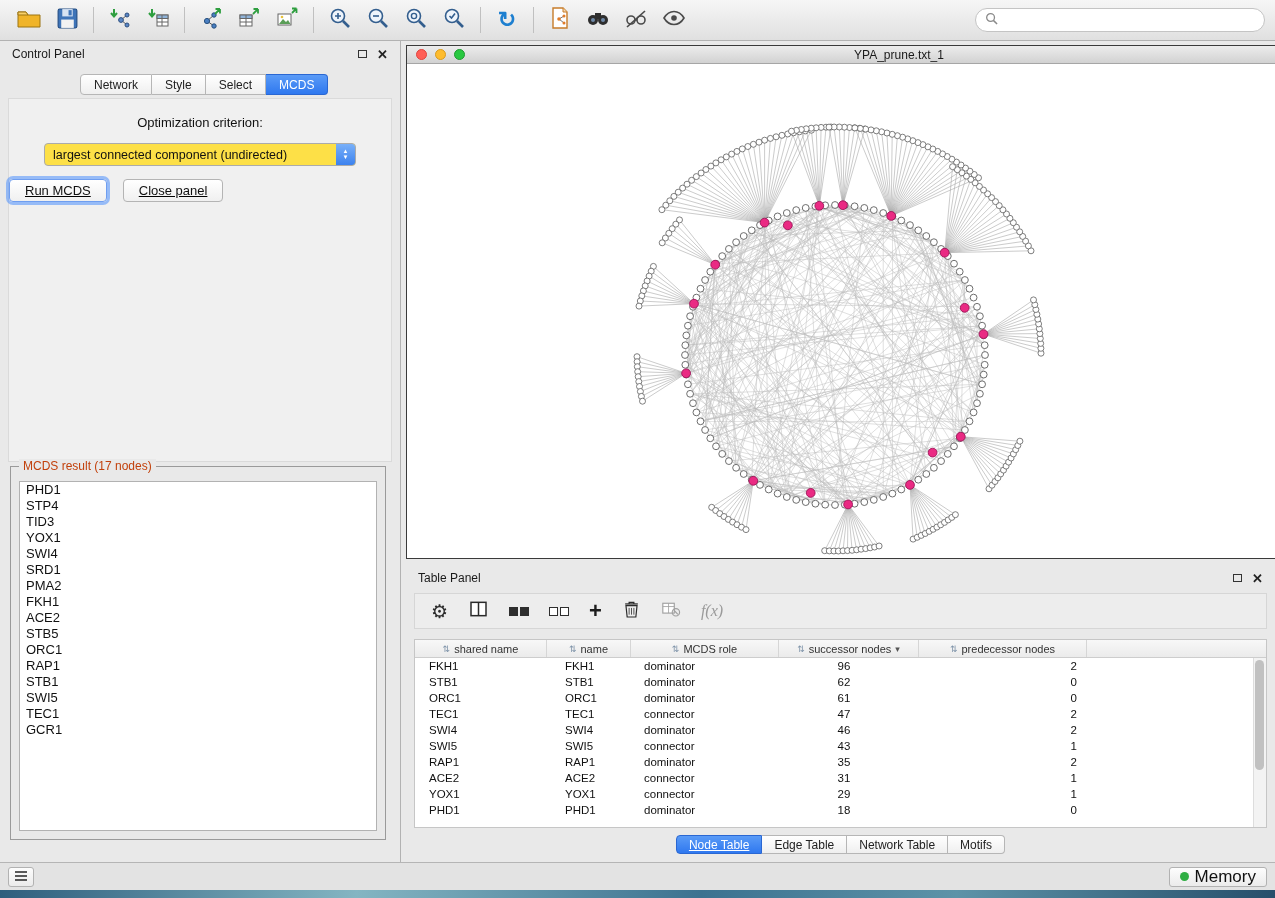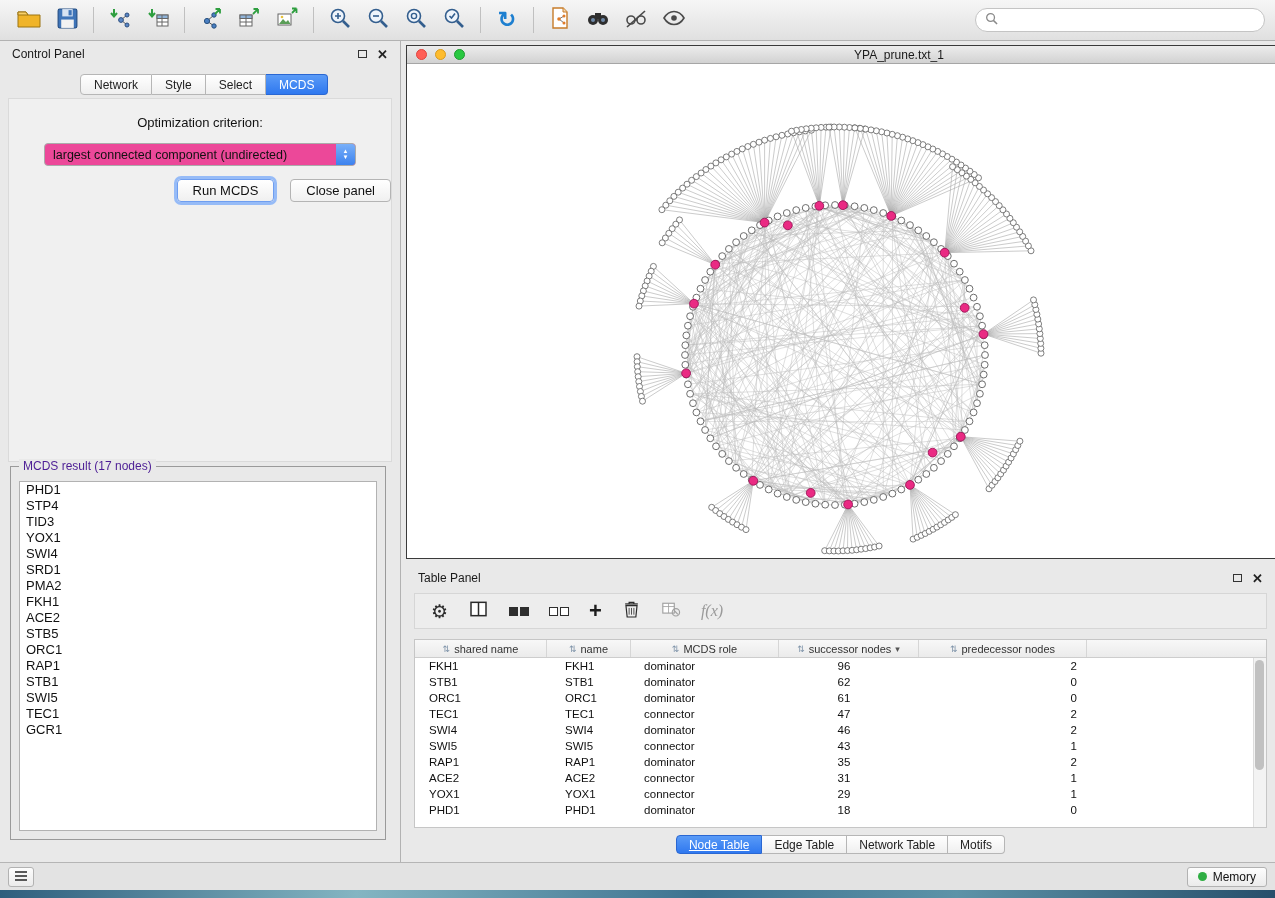--- a/index.html
+++ b/index.html
@@ -31,35 +31,35 @@
   .seg { position:absolute; top:33px; left:80px; display:flex; }
   .seg button { appearance:none; height:21px; padding:0 13px; font-size:12px; color:#222;
     background:linear-gradient(#ffffff,#efefef); border:1px solid #b6b6b6; border-left:none;
     font-family:"Liberation Sans", sans-serif; cursor:pointer; }
   .seg button:first-child { border-left:1px solid #b6b6b6; border-radius:4px 0 0 4px; }
   .seg button:last-child { border-radius:0 4px 4px 0; }
   .seg button.selected { background:linear-gradient(#5a9bf7,#2f78ef); color:#fff; border-color:#2a67d2; }
   .cp-pane { position:absolute; top:57px; left:8px; width:384px; height:364px;
     background:#f0f0f0; border:1px solid #dadada; }
   .opt-label { text-align:center; margin-top:16px; font-size:13px; color:#111; }
-  .mac-select { margin:13px auto 8px; width:312px; height:23px; background:#ec4899;
+  .mac-select { margin:13px auto 8px; width:312px; height:23px; background:#fde047;
     border:1px solid #ababab; border-radius:4px; display:flex; align-items:center; overflow:hidden; }
   .mac-select .sel-text { flex:1; font-size:12.5px; padding:0 8px; color:#111; white-space:nowrap; }
   .mac-select .sel-cap { width:19px; height:100%; background:linear-gradient(#79b0f9,#3c82ee);
     display:flex; flex-direction:column; align-items:center; justify-content:center; gap:1px; }
   .sel-cap span { color:#fff; font-size:6px; line-height:5px; }
-  .cp-buttons { display:flex; justify-content:flex-end; gap:16px; margin-top:13px; }
+  .cp-buttons { display:flex; justify-content:flex-start; gap:16px; margin-top:13px;text-decoration:underline; }
   .btn { appearance:none; height:23px; padding:0 15px; font-size:13px; color:#111;
     background:linear-gradient(#ffffff,#f0f0f0); border:1px solid #b4b4b4; border-radius:4px;
     font-family:"Liberation Sans", sans-serif; cursor:pointer; }
   .btn.focused { box-shadow:0 0 0 3px rgba(77,144,254,.55); border-color:#6f9ef0; }
   .mcds-box { position:absolute; left:10px; top:425px; width:376px; height:374px;
     border:1px solid #9a9a9a; }
   .mcds-legend { position:absolute; top:-8px; left:8px; background:#e9e9e9; padding:0 4px;
-    font-size:12px; color:#4c1d95; }
+    font-size:12px; color:#c2410c; }
   .mcds-list { position:absolute; top:14px; left:8px; right:8px; bottom:8px; background:#fff;
     border:1px solid #b2b2b2; overflow:hidden; }
   .mcds-item { height:16px; line-height:16px; padding-left:6px; font-size:13px; color:#111; }
 
   
   .net-window { position:absolute; left:406px; top:45px; width:986px; height:514px;
     border:1px solid #3a3a3a; background:#fff; }
   .net-titlebar { height:18px; background:linear-gradient(#ececec,#d2d2d2);
     border-bottom:1px solid #a6a6a6; position:relative; display:flex; align-items:center;
     justify-content:center; font-size:12px; color:#1a1a1a; }
@@ -118,21 +118,21 @@
   .tp-tabs button:last-child { border-radius:0 4px 4px 0; }
   .tp-tabs button.selected { background:linear-gradient(#5a9bf7,#2f78ef); color:#fff; border-color:#2a67d2;text-decoration:underline; }
 
   
   .status-bar { position:absolute; left:0; right:0; top:862px; height:28px; background:#e3e3e3;
     border-top:1px solid #b5b5b5; display:flex; align-items:center; padding:0 8px; }
   .list-btn { width:26px; height:20px; border:1px solid #b2b2b2; border-radius:3px;
     background:linear-gradient(#fdfdfd,#ebebeb); display:flex; align-items:center; justify-content:center; }
   .memory-btn { margin-left:auto; height:20px; display:flex; align-items:center; gap:6px;
     padding:0 10px; border:1px solid #b2b2b2; border-radius:3px;
-    background:linear-gradient(#fdfdfd,#ebebeb); font-size:12px; color:#111; }
+    background:linear-gradient(#fdfdfd,#ebebeb); font-size:17px; color:#111; }
   .memory-dot { width:9px; height:9px; border-radius:50%; background:#2fae43; }
   .wallpaper { position:absolute; left:0; right:0; bottom:0; height:8px;
     background:linear-gradient(90deg,#2e5e7d,#84b5c2 28%,#3c7290 55%,#5d93a8 75%,#274f6b); }
 </style>
 </head>
 <body>
 
 <div id="app">
 
   <div class="toolbar">

